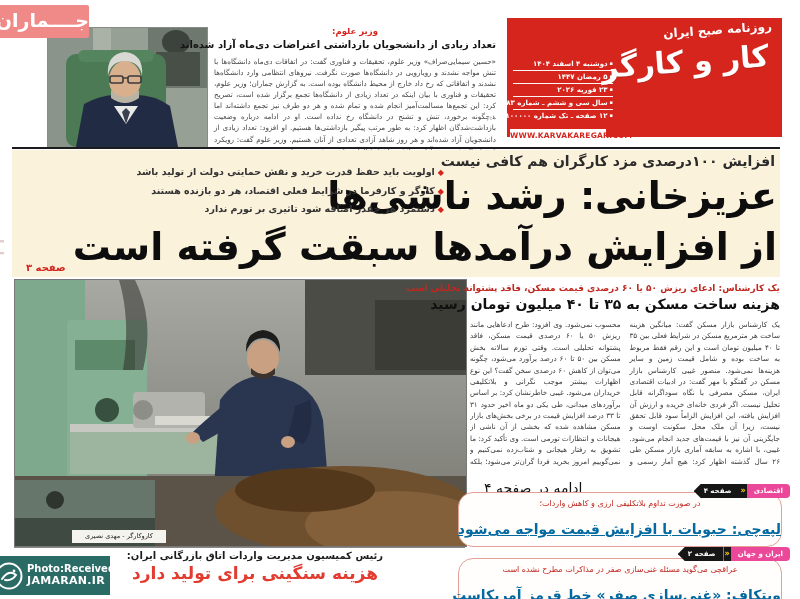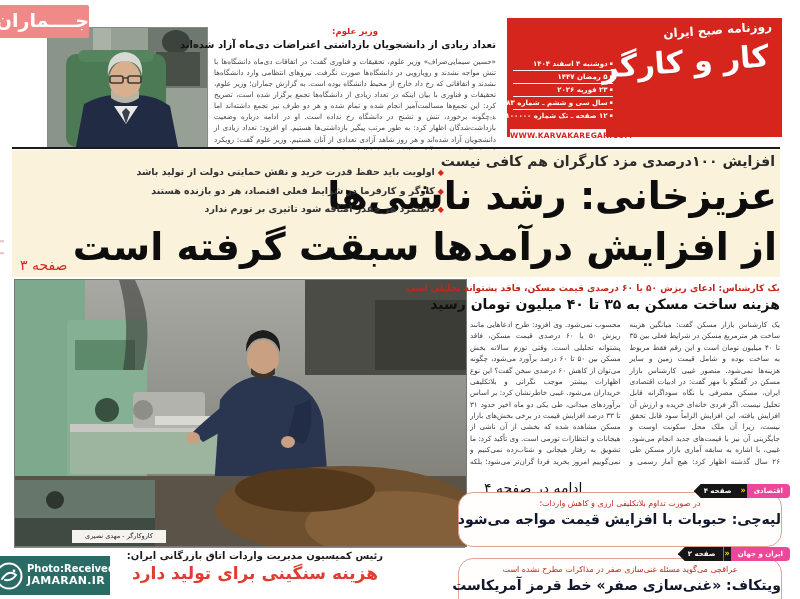--- a/index.html
+++ b/index.html
@@ -40,21 +40,21 @@
   .top-rule{position:absolute;left:22px;top:147px;width:768px;height:2px;background:#1c1c1c;}
 
   
   .lead{position:absolute;left:22px;top:150px;width:768px;height:127px;background:#fbf2dc;}
   .lead-kicker{position:absolute;right:5px;top:3px;color:#2b2b2b;font-size:14px;font-weight:bold;text-align:right;}
   .lead-headline{position:absolute;right:3px;top:21px;width:763px;text-align:right;
         color:#0d0d0d;font-size:38px;font-weight:bold;line-height:51px;letter-spacing:-1px;}
   .lead-bullets{position:absolute;left:128px;top:13px;width:304px;text-align:right;z-index:2;}
   .lb-row{font-size:9.5px;font-weight:bold;color:#333;line-height:17.5px;white-space:nowrap;}
   .lb-diamond{color:#d6251d;font-size:8px;margin-left:3px;}
-  .lead-pageref{position:absolute;left:8px;bottom:4px;color:#d6251d;font-size:14px;font-weight:normal;}
+  .lead-pageref{position:absolute;left:14px;bottom:4px;color:#d6251d;font-size:10px;font-weight:bold;}
 
   
   .worker-photo{position:absolute;left:24px;top:279px;width:451px;height:266px;border:1px solid #777;}
   .worker-caption{position:absolute;left:82px;top:530px;width:94px;height:13px;background:#f4f3ee;
         color:#222;font-size:6.5px;line-height:13px;text-align:center;z-index:3;}
   .photo-rule{position:absolute;left:24px;top:547px;width:451px;height:1px;background:#888;}
 
   
   .housing{position:absolute;left:480px;top:283px;width:310px;height:210px;}
   .hz-kicker{text-align:center;color:#c0271f;font-size:9px;font-weight:bold;white-space:nowrap;}
@@ -75,21 +75,21 @@
         padding:0 8px 0 10px;clip-path:polygon(100% 0,7px 0,0 50%,7px 100%,100% 100%);}
   .badge1{top:484px;}
   .badge2{top:547px;}
 
   
   .newsbox{position:absolute;left:468px;width:322px;height:53px;border:1.5px solid #e2a097;
         border-radius:15px;background:#fffefc;text-align:center;}
   .nb1{top:492px;}
   .nb2{top:558px;}
   .nb-kicker{color:#c0271f;font-size:8px;margin-top:6px;}
-  .nb-headline{color:#0f172a;font-size:14px;font-weight:bold;margin-top:3px;white-space:nowrap;}
+  .nb-headline{color:#0369a1;font-size:14px;font-weight:bold;margin-top:13px;white-space:nowrap;text-decoration:underline;}
 
   
   .bl-story{position:absolute;left:55px;top:550px;width:420px;text-align:center;z-index:6;}
   .bl-kicker{color:#1d1d1d;font-size:10px;font-weight:bold;}
   .bl-headline{color:#e23b30;font-size:17px;font-weight:bold;line-height:1.22;margin-top:2px;}
 
   
   .credit{position:absolute;left:0;top:556px;width:120px;height:39px;background:#2a6b66;z-index:5;
         display:flex;align-items:center;direction:ltr;}
   .credit-logo{width:30px;height:30px;margin:0 3px 0 4px;flex:none;}

